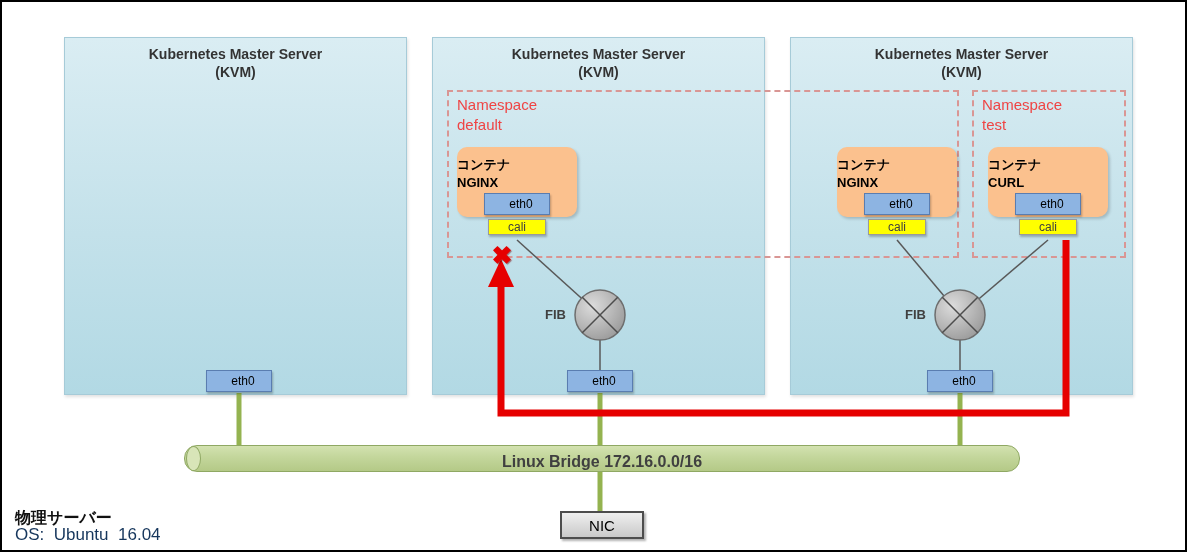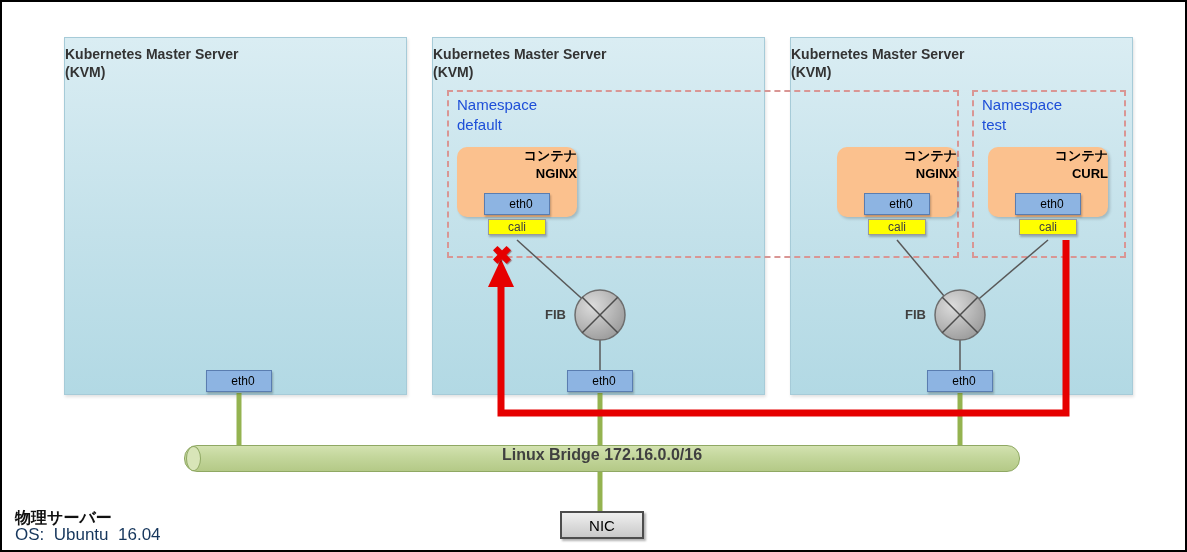--- a/index.html
+++ b/index.html
@@ -10,33 +10,33 @@
   
   .server {
     position:absolute; top:35px; height:356px; z-index:1;
     background:linear-gradient(180deg,#dcuben 0%); 
     background:linear-gradient(180deg,#daedf3 0%,#c3e1ea 55%,#b2d9e4 100%);
     border:1px solid #a6cbd8; box-shadow:1px 2px 3px rgba(0,0,0,0.12);
   }
   #server1 { left:62px; width:341px; }
   #server2 { left:430px; width:331px; }
   #server3 { left:788px; width:341px; }
-  .server-title { padding-top:7px; text-align:left; font-weight:bold; font-size:14px; color:#333; line-height:1.3; }
+  .server-title { padding-top:7px; text-align:center; font-weight:bold; font-size:14px; color:#333; line-height:1.3; }
   
   .ns-box { position:absolute; border:2px dashed #d99694; z-index:2; }
   #ns-default { left:445px; top:88px; width:508px; height:164px; }
   #ns-test    { left:970px; top:88px; width:150px; height:164px; }
-  .ns-label { position:absolute; left:8px; top:3px; color:#1d4ed8; font-size:15px; line-height:1.35; }
+  .ns-label { position:absolute; left:8px; top:3px; color:#ef4444; font-size:15px; line-height:1.35; }
   
   #wires { position:absolute; left:0; top:0; z-index:3; pointer-events:none; }
   
   .pod {
     position:absolute; width:120px; height:70px; border-radius:10px; z-index:4;
     background:#fbc18e; box-shadow:2px 2px 3px rgba(0,0,0,0.18);
-    text-align:right; box-sizing:border-box;
+    text-align:left; padding-top:9px; box-sizing:border-box;
     font-weight:bold; font-size:13px; color:#000; line-height:1.4;
   }
   #pod1 { left:455px; top:145px; }
   #pod2 { left:835px; top:145px; }
   #pod3 { left:986px; top:145px; }
   
   .eth {
     position:absolute; width:66px; height:22px; z-index:5; box-sizing:border-box;
     background:#8db4e2; border:1px solid #5a7db0; box-shadow:1px 2px 2px rgba(0,0,0,0.25);
     display:flex; align-items:center; justify-content:center; font-size:12px; color:#000;padding-left:8px;
@@ -53,21 +53,21 @@
   #eth-srv2 { left:565px; top:368px; }
   #eth-srv3 { left:925px; top:368px; }
   .fib-label { position:absolute; width:40px; text-align:right; font-weight:bold; font-size:13px; color:#404040; z-index:4; }
   #fib-label-mid   { left:524px; top:305px; }
   #fib-label-right { left:884px; top:305px; }
   
   .bridge {
     position:absolute; left:182px; top:443px; width:836px; height:27px; z-index:4; box-sizing:border-box;
     background:linear-gradient(180deg,#d3e2b0 0%,#c3d69b 45%,#b4c987 100%);
     border:1px solid #8fa863; border-radius:13px;
-    display:flex; align-items:flex-start; justify-content:center;
+    display:flex; align-items:flex-end; justify-content:center;
     font-weight:bold; font-size:16px; color:#404040;
   }
   .bridge:before {
     content:""; position:absolute; left:1px; top:0; width:15px; height:25px;
     border-radius:50%; background:#d8e5b8; border:1px solid #8fa863; box-sizing:border-box;
   }
   .nic {
     position:absolute; left:558px; top:509px; width:84px; height:28px; z-index:4; box-sizing:border-box;
     background:linear-gradient(180deg,#efefef,#c9c9c9); border:2px solid #4d4d4d;
     box-shadow:2px 2px 2px rgba(0,0,0,0.3);

